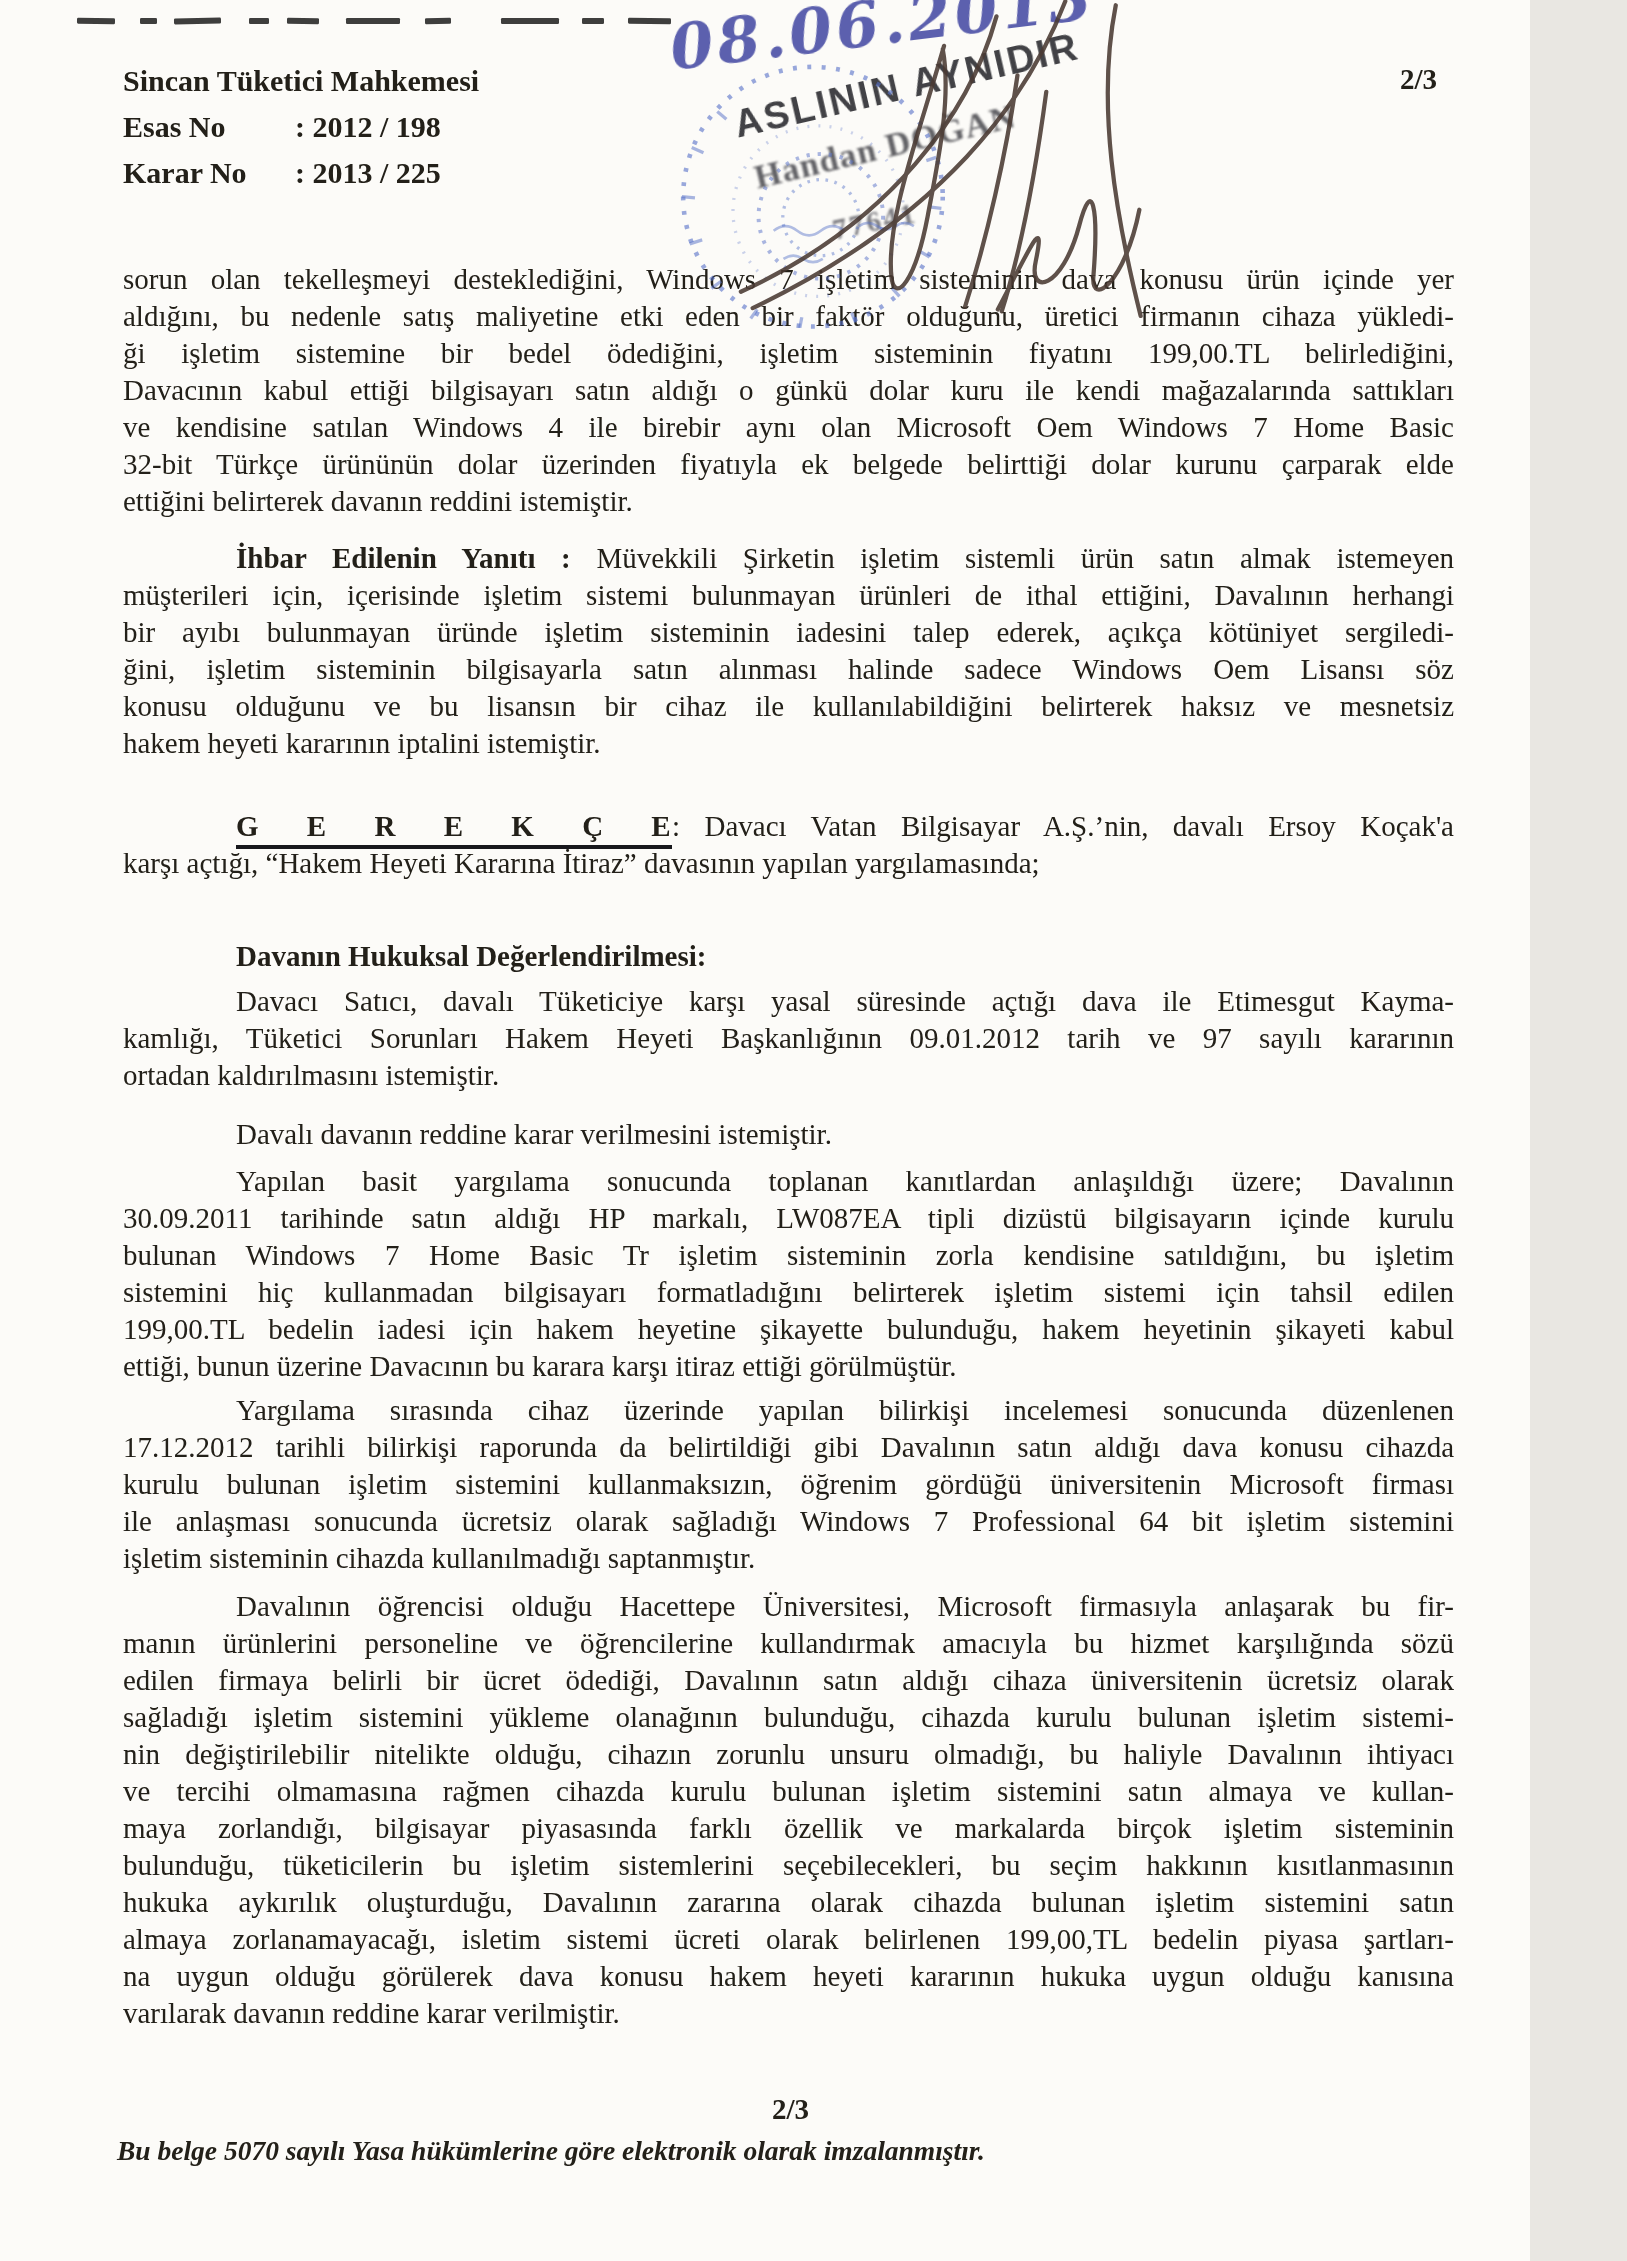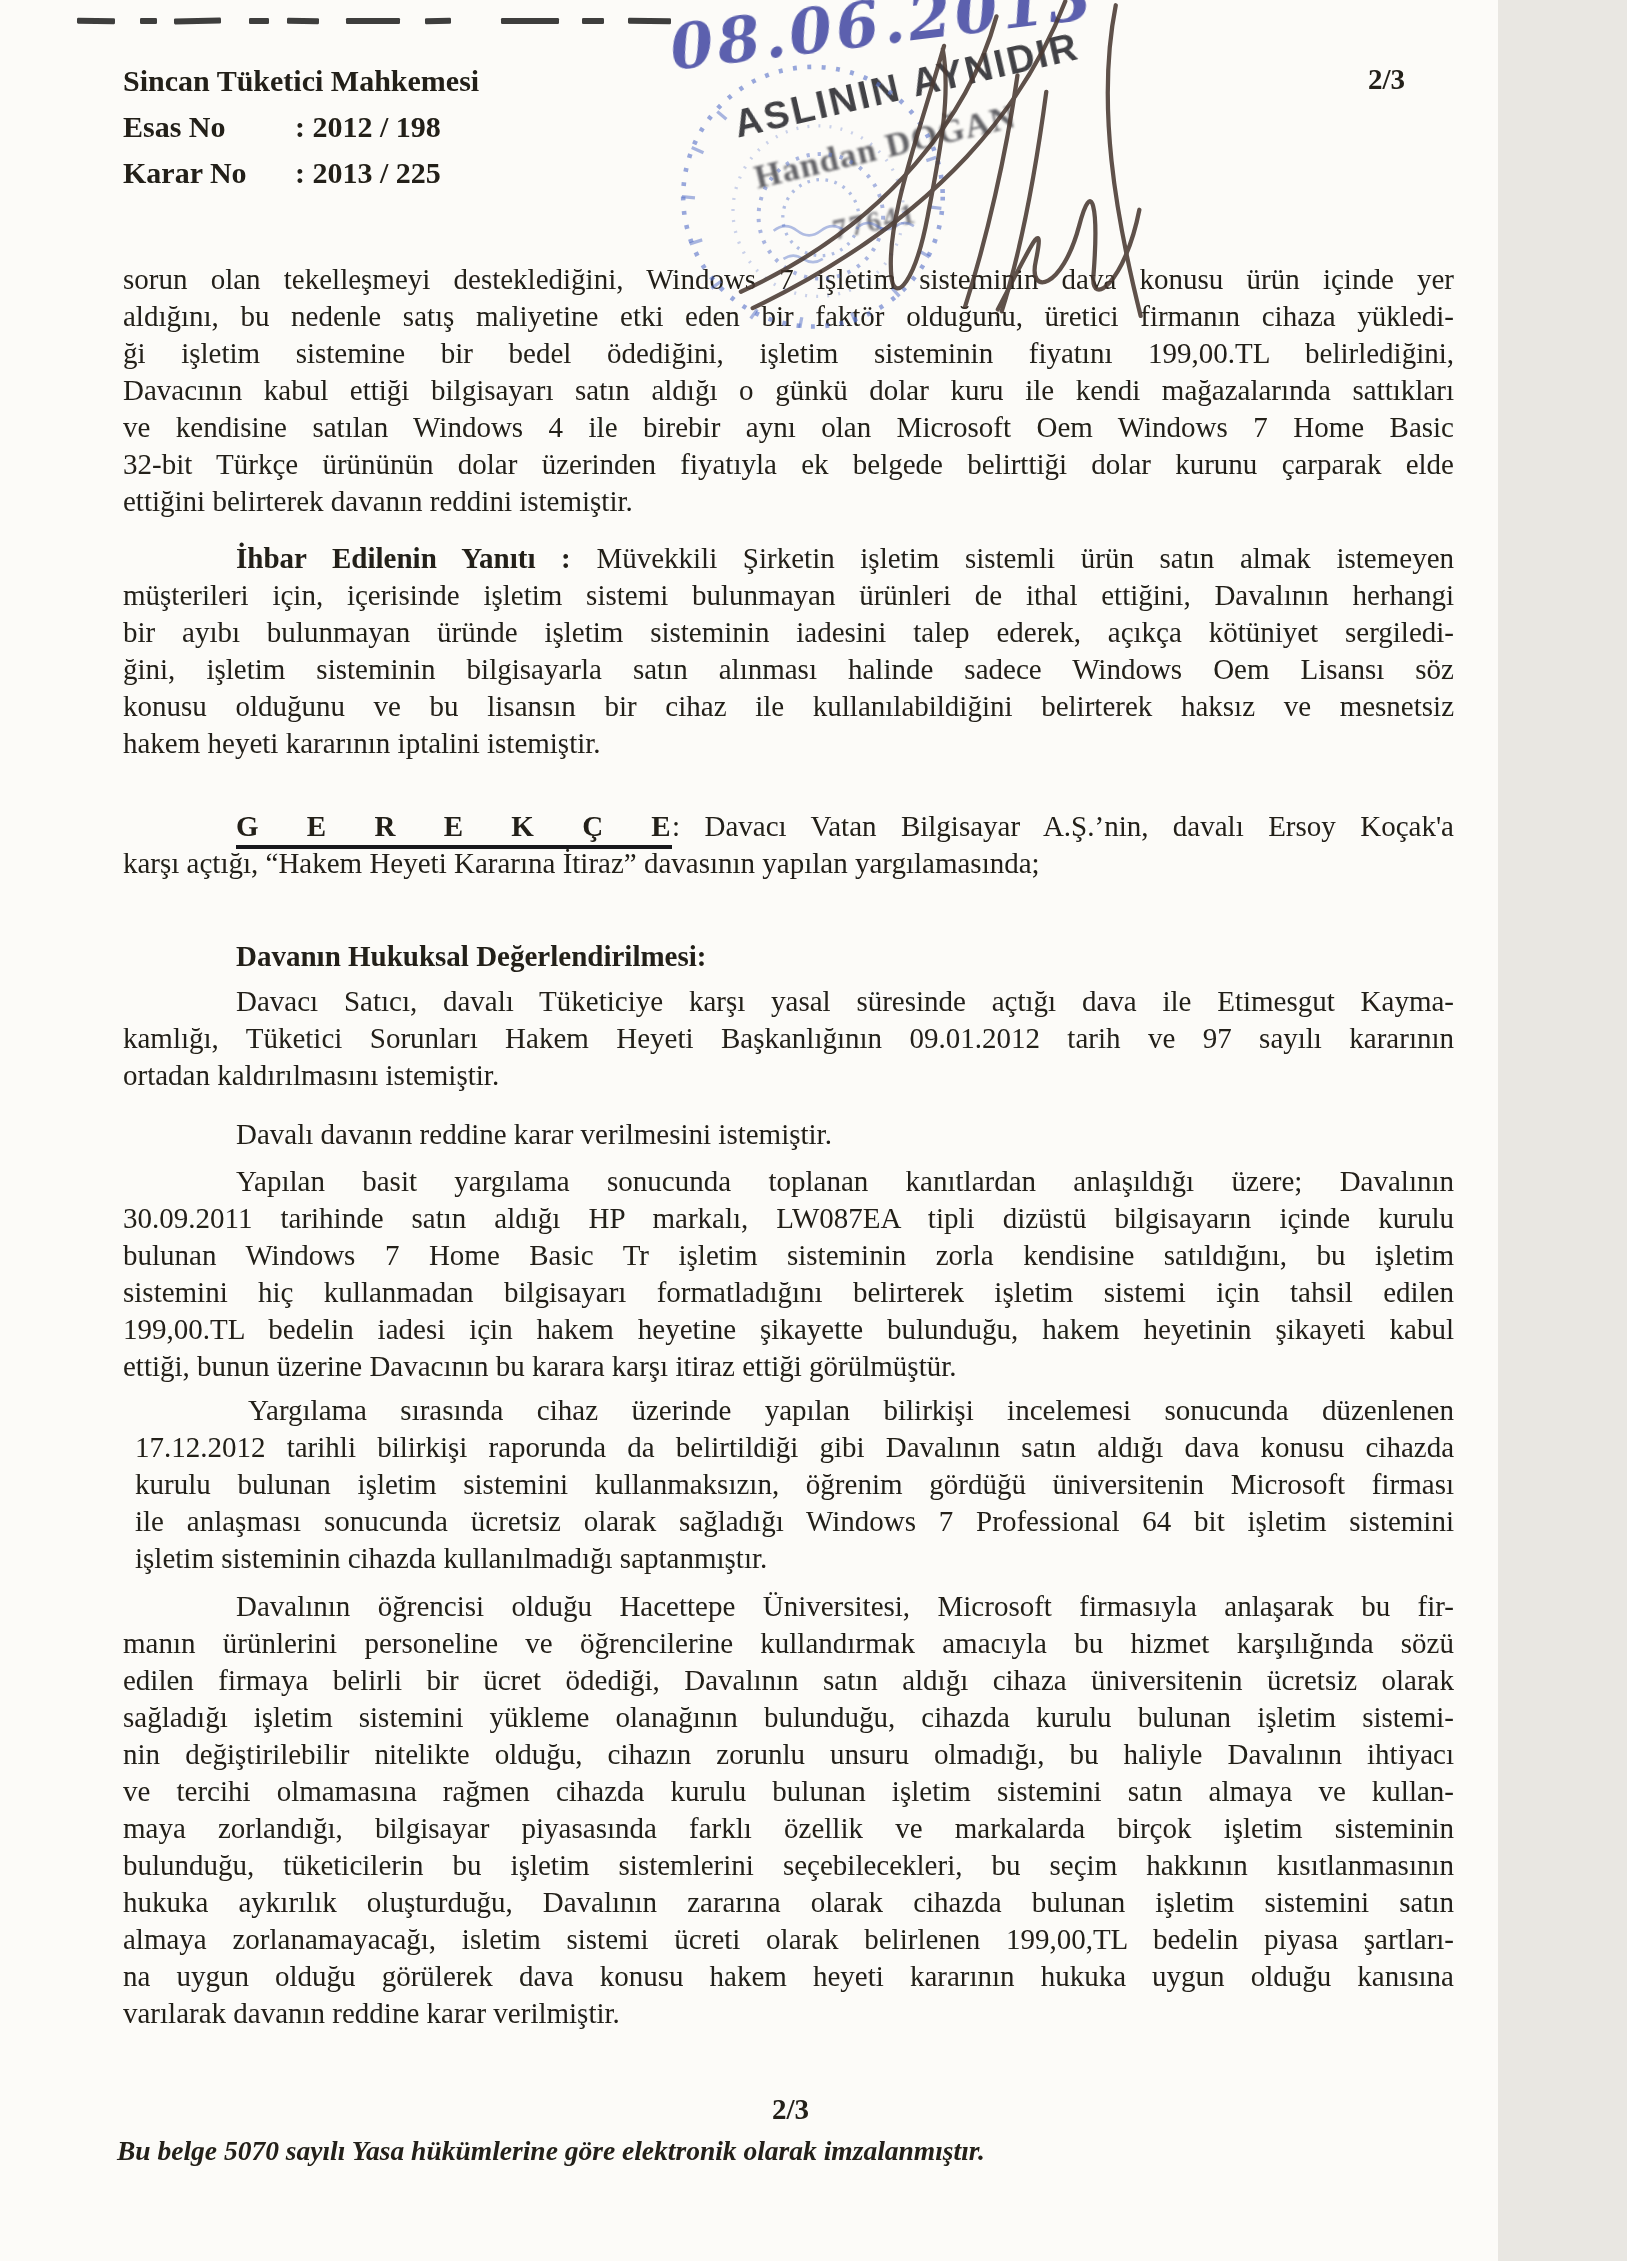--- a/index.html
+++ b/index.html
@@ -4,21 +4,21 @@
 <style>
   :root{
     --text:#232019;
     --dateink:#3a3f9e;
     --stampink:#2e2e33;
     --seal:#5570c8;
     --sig:#4a3a33;
   }
   html,body{margin:0;padding:0;}
   body{width:1627px;height:2261px;background:#e9e7e2;font-family:"Liberation Serif",serif;}
-  .page{position:relative;width:1498px;height:2261px;background:#fcfbf8;overflow:hidden;color:var(--text);}
+  .page{position:relative;width:1498px;height:2261px;background:#fcfbf8;overflow:hidden;color:var(--text);padding-left:32px;}
 
   
   .header{position:absolute;left:123px;top:58px;font-weight:bold;font-size:30px;line-height:46px;filter:blur(0.2px);}
   .header .row{display:flex;}
   .header .lbl{width:172px;}
   .page-number-top{position:absolute;right:93px;top:63px;font-weight:bold;font-size:29px;filter:blur(0.2px);}
 
   
   .body-text{position:absolute;left:123px;top:244px;width:1331px;font-size:29px;line-height:37px;filter:blur(0.2px);}
   .para{margin:0;}
@@ -118,21 +118,21 @@
         <div class="line last">Davalı davanın reddine karar verilmesini istemiştir.</div>
       </div>
       <div class="para indent" style="margin-top: 9.8px;">
         <div class="line">Yapılan basit yargılama sonucunda toplanan kanıtlardan anlaşıldığı üzere; Davalının</div>
         <div class="line">30.09.2011 tarihinde satın aldığı HP markalı, LW087EA tipli dizüstü bilgisayarın içinde kurulu</div>
         <div class="line">bulunan Windows 7 Home Basic Tr işletim sisteminin zorla kendisine satıldığını, bu işletim</div>
         <div class="line">sistemini hiç kullanmadan bilgisayarı formatladığını belirterek işletim sistemi için tahsil edilen</div>
         <div class="line">199,00.TL bedelin iadesi için hakem heyetine şikayette bulunduğu, hakem heyetinin şikayeti kabul</div>
         <div class="line last">ettiği, bunun üzerine Davacının bu karara karşı itiraz ettiği görülmüştür.</div>
       </div>
-      <div class="para indent" style="margin-top: 6.6px; margin-left: 12px;">
+      <div class="para indent" style="margin-top: 6.6px;">
         <div class="line">Yargılama sırasında cihaz üzerinde yapılan bilirkişi incelemesi sonucunda düzenlenen</div>
         <div class="line">17.12.2012 tarihli bilirkişi raporunda da belirtildiği gibi Davalının satın aldığı dava konusu cihazda</div>
         <div class="line">kurulu bulunan işletim sistemini kullanmaksızın, öğrenim gördüğü üniversitenin Microsoft firması</div>
         <div class="line">ile anlaşması sonucunda ücretsiz olarak sağladığı Windows 7 Professional 64 bit işletim sistemini</div>
         <div class="line last">işletim sisteminin cihazda kullanılmadığı saptanmıştır.</div>
       </div>
       <div class="para indent" style="margin-top: 11px;">
         <div class="line">Davalının öğrencisi olduğu Hacettepe Üniversitesi, Microsoft firmasıyla anlaşarak bu fir-</div>
         <div class="line">manın ürünlerini personeline ve öğrencilerine kullandırmak amacıyla bu hizmet karşılığında sözü</div>
         <div class="line">edilen firmaya belirli bir ücret ödediği, Davalının satın aldığı cihaza üniversitenin ücretsiz olarak</div>

